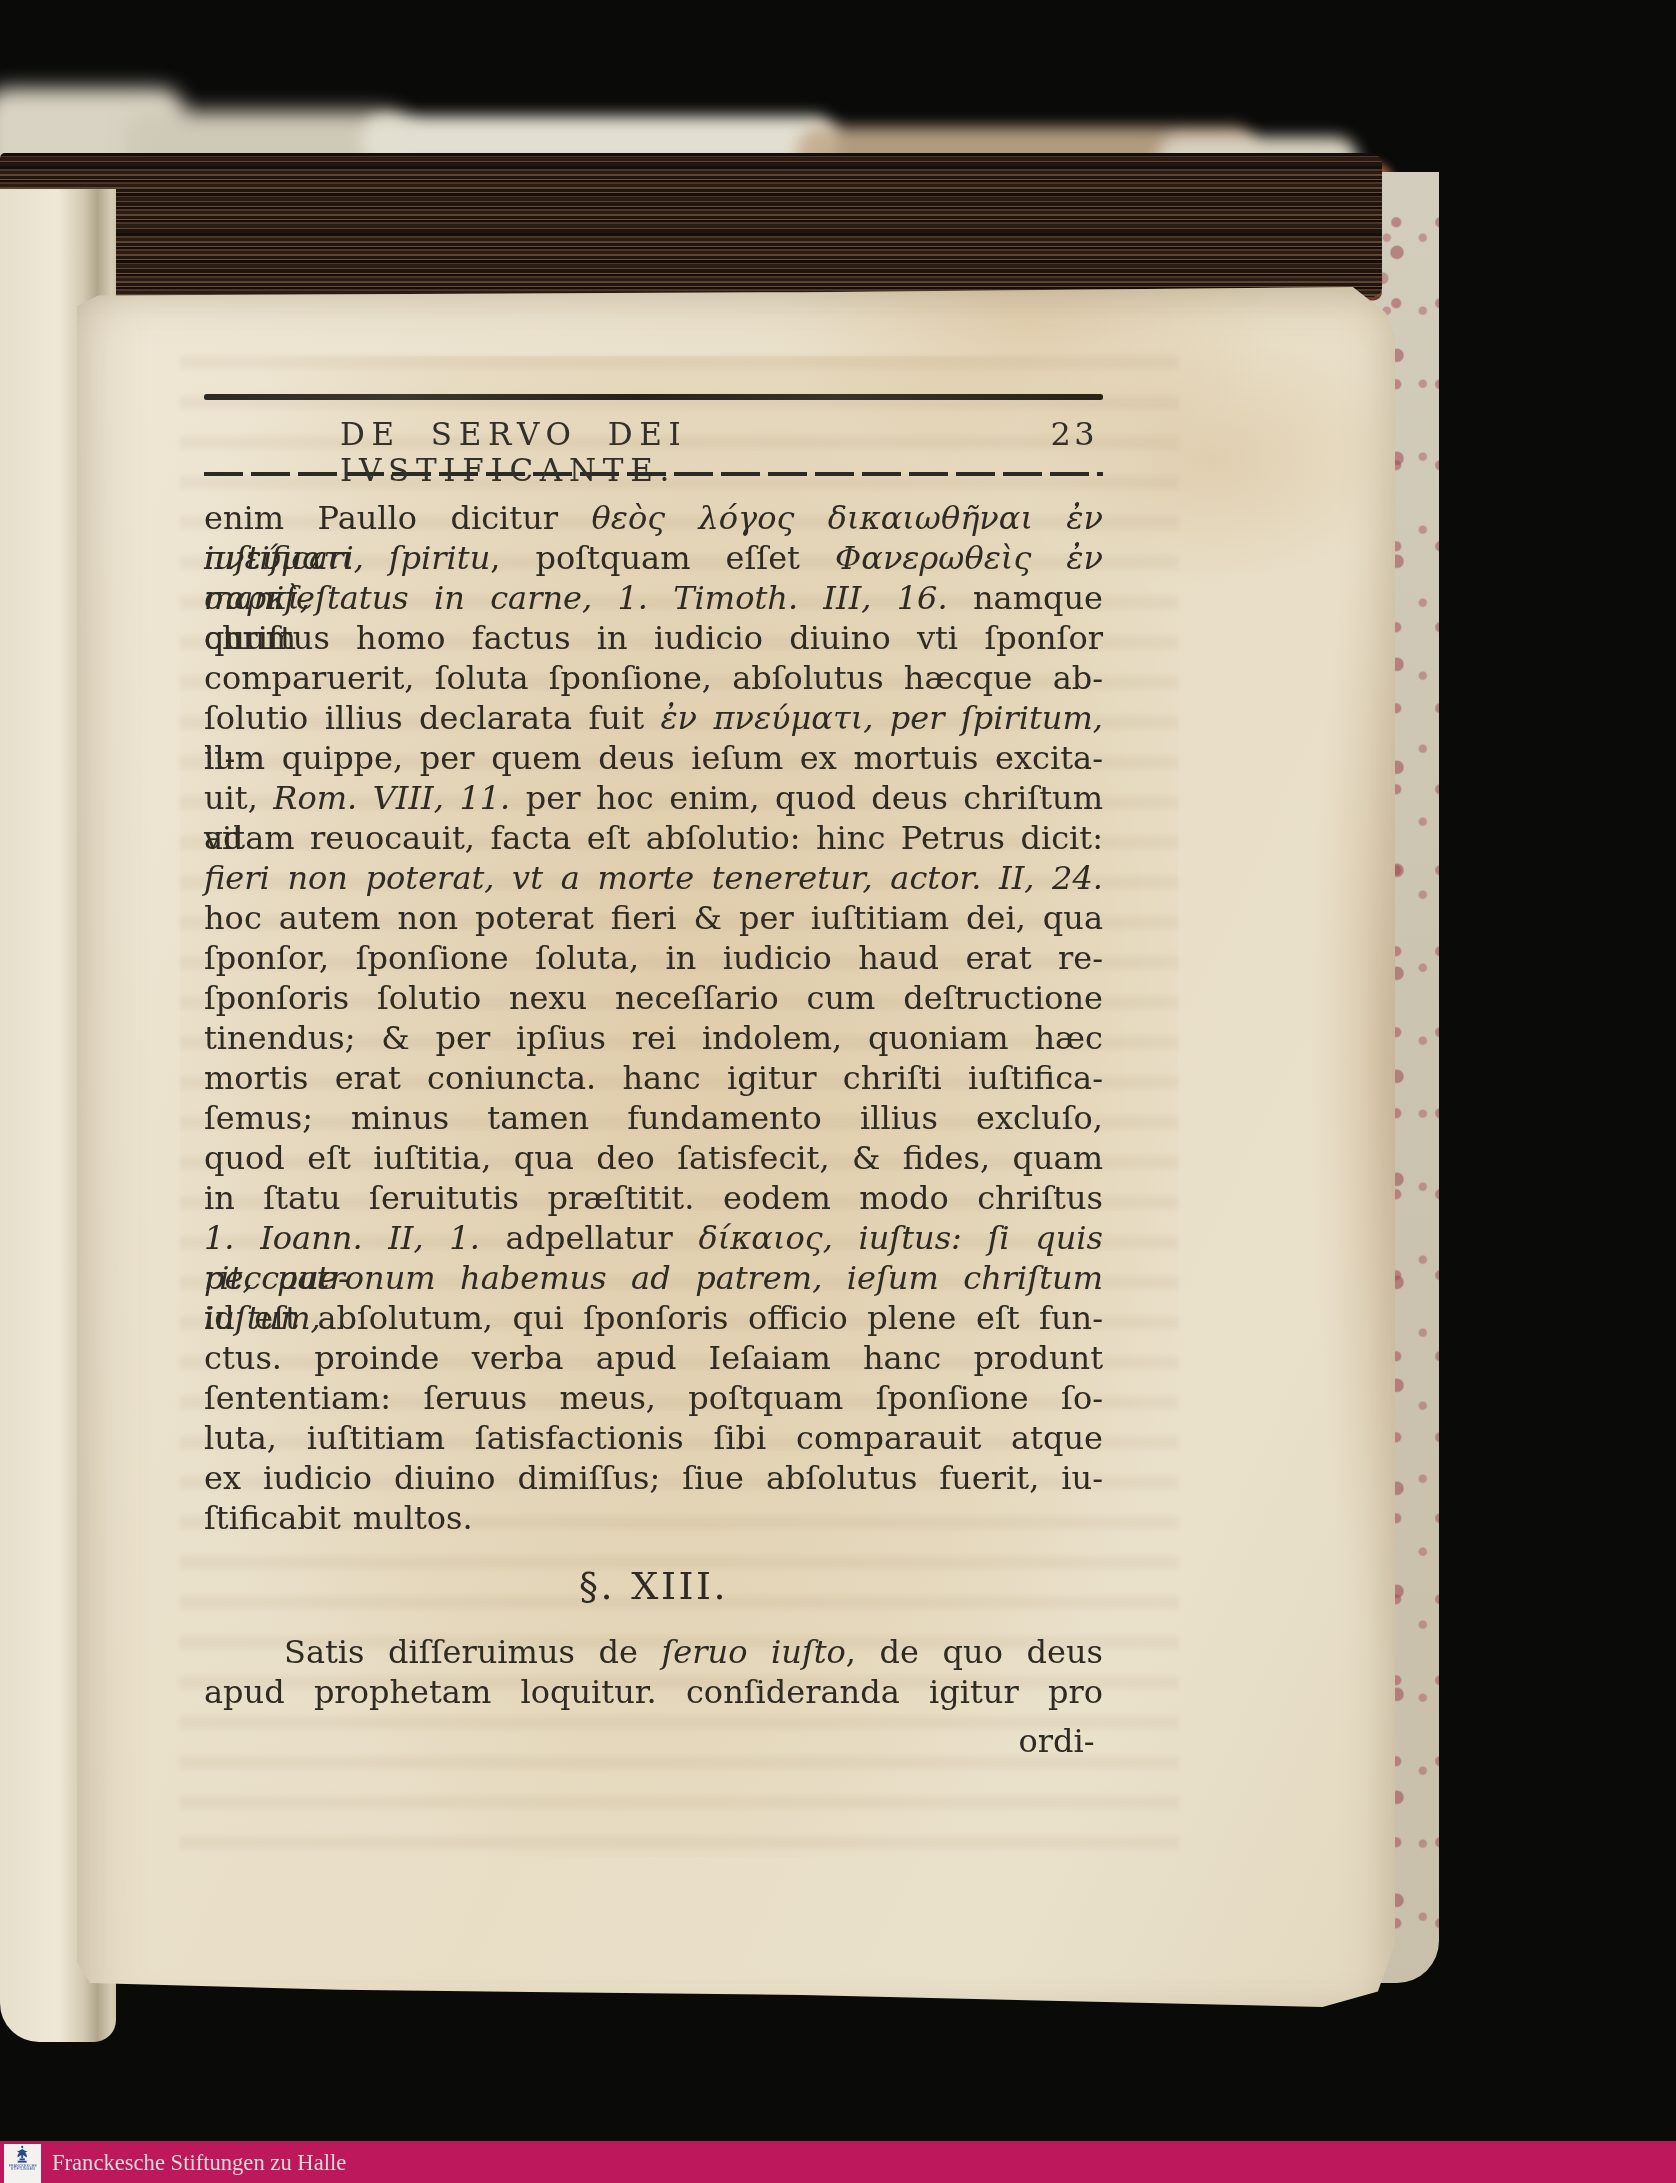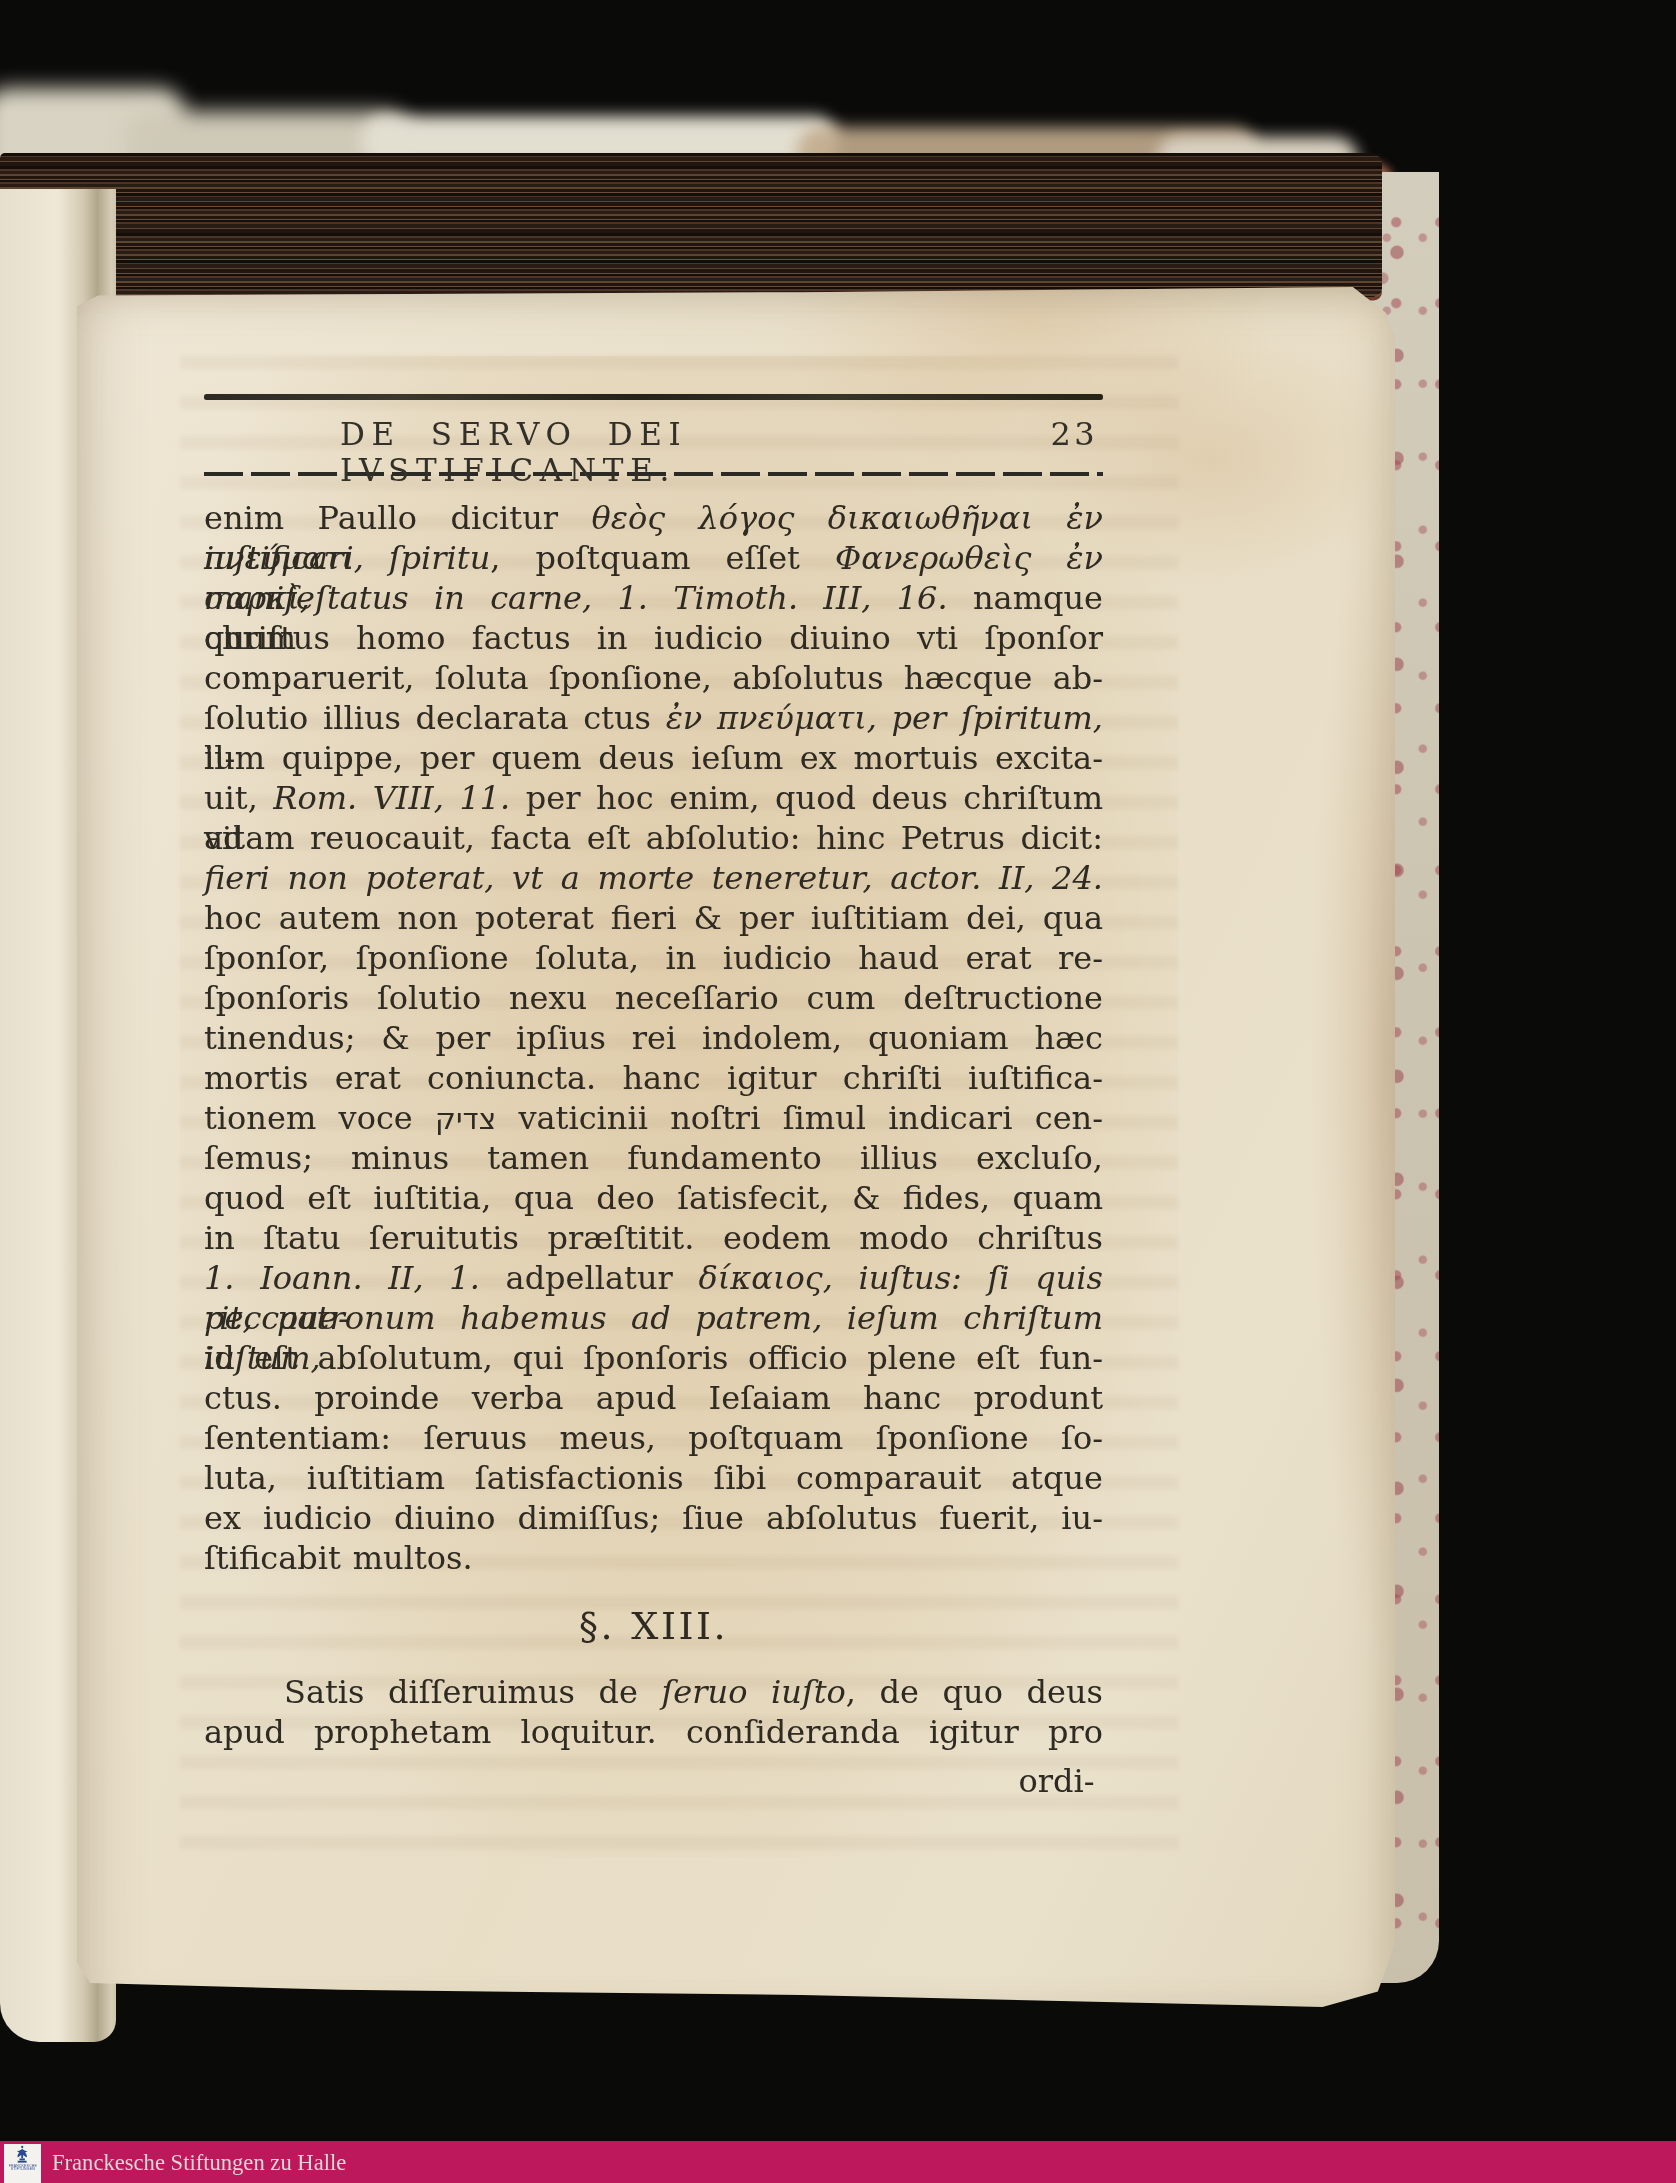--- a/index.html
+++ b/index.html
@@ -106,31 +106,30 @@
       <span class="headtitle">DE SERVO DEI IVSTIFICANTE.</span>
       <span class="pagenum">23</span>
     </div>
     <div class="rule-dashed"></div>
     <div>
         <div class="line j"><span class="sr">enim Paullo dicitur </span><span class="sg">θεὸς λόγος δικαιωθῆναι ἐν πνεύματι,</span></div>
         <div class="line j"><span class="si">iuſtificari ſpiritu</span><span class="sr">, poſtquam eſſet </span><span class="sg">Φανερωθεὶς ἐν σαρκὶ,</span></div>
         <div class="line j"><span class="si">manifeſtatus in carne, 1. Timoth. III, 16. </span><span class="sr">namque quum</span></div>
         <div class="line j"><span class="sr">chriſtus homo factus in iudicio diuino vti ſponſor</span></div>
         <div class="line j"><span class="sr">comparuerit, ſoluta ſponſione, abſolutus hæcque ab-</span></div>
-        <div class="line j"><span class="sr">ſolutio illius declarata ctus </span><span class="sg">ἐν πνεύματι, </span><span class="si">per ſpiritum, </span><span class="sr">il-</span></div>
+        <div class="line j"><span class="sr">ſolutio illius declarata fuit </span><span class="sg">ἐν πνεύματι, </span><span class="si">per ſpiritum, </span><span class="sr">il-</span></div>
         <div class="line j"><span class="sr">lum quippe, per quem deus ieſum ex mortuis excita-</span></div>
         <div class="line j"><span class="sr">uit, </span><span class="si">Rom. VIII, 11. </span><span class="sr">per hoc enim, quod deus chriſtum ad</span></div>
         <div class="line j"><span class="sr">vitam reuocauit, facta eſt abſolutio: hinc Petrus dicit:</span></div>
         <div class="line j"><span class="si">fieri non poterat, vt a morte teneretur, actor. II, 24.</span></div>
         <div class="line j"><span class="sr">hoc autem non poterat fieri &amp; per iuſtitiam dei, qua</span></div>
         <div class="line j"><span class="sr">ſponſor, ſponſione ſoluta, in iudicio haud erat re-</span></div>
         <div class="line j"><span class="sr">ſponſoris ſolutio nexu neceſſario cum deſtructione</span></div>
         <div class="line j"><span class="sr">tinendus; &amp; per ipſius rei indolem, quoniam hæc</span></div>
         <div class="line j"><span class="sr">mortis erat coniuncta. hanc igitur chriſti iuſtifica-</span></div>
-        <div class="line j"><span class="sr">tionem voce </span><span class="sh">צדיק</span><span class="sr"> vaticinii noſtri ſimul indicari cen-</span></div>
         <div class="line j"><span class="sr">ſemus; minus tamen fundamento illius excluſo,</span></div>
         <div class="line j"><span class="sr">quod eſt iuſtitia, qua deo ſatisfecit, &amp; fides, quam</span></div>
         <div class="line j"><span class="sr">in ſtatu ſeruitutis præſtitit. eodem modo chriſtus</span></div>
         <div class="line j"><span class="si">1. Ioann. II, 1. </span><span class="sr">adpellatur </span><span class="sg">δίκαιος, </span><span class="si">iuſtus: ſi quis peccaue-</span></div>
         <div class="line j"><span class="si">rit, patronum habemus ad patrem, ieſum chriſtum iuſtum,</span></div>
         <div class="line j"><span class="sr">id eſt abſolutum, qui ſponſoris officio plene eſt fun-</span></div>
         <div class="line j"><span class="sr">ctus. proinde verba apud Ieſaiam hanc produnt</span></div>
         <div class="line j"><span class="sr">ſententiam: ſeruus meus, poſtquam ſponſione ſo-</span></div>
         <div class="line j"><span class="sr">luta, iuſtitiam ſatisfactionis ſibi comparauit atque</span></div>
         <div class="line j"><span class="sr">ex iudicio diuino dimiſſus; ſiue abſolutus fuerit, iu-</span></div>

